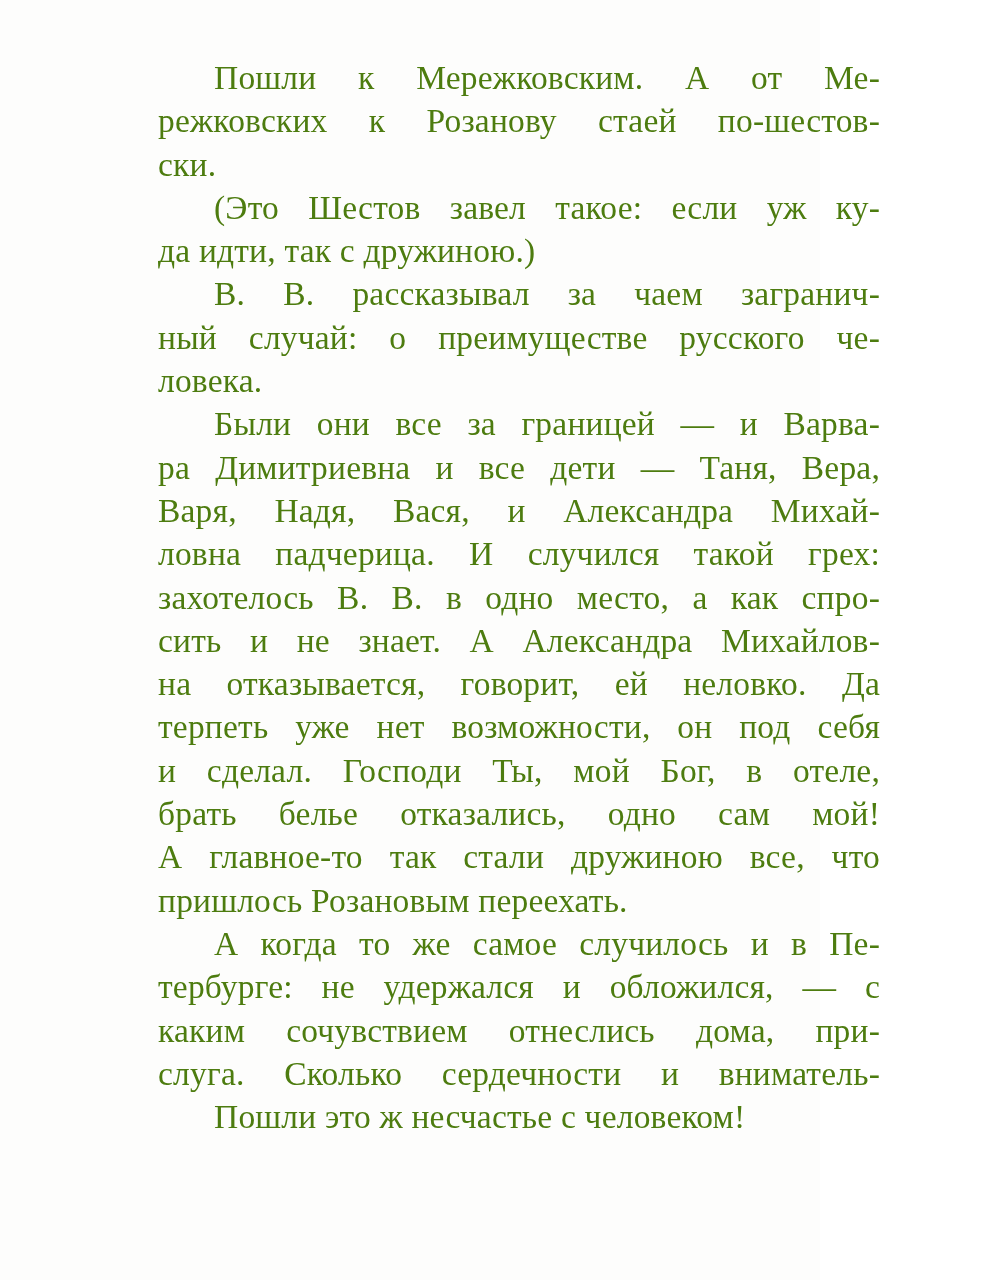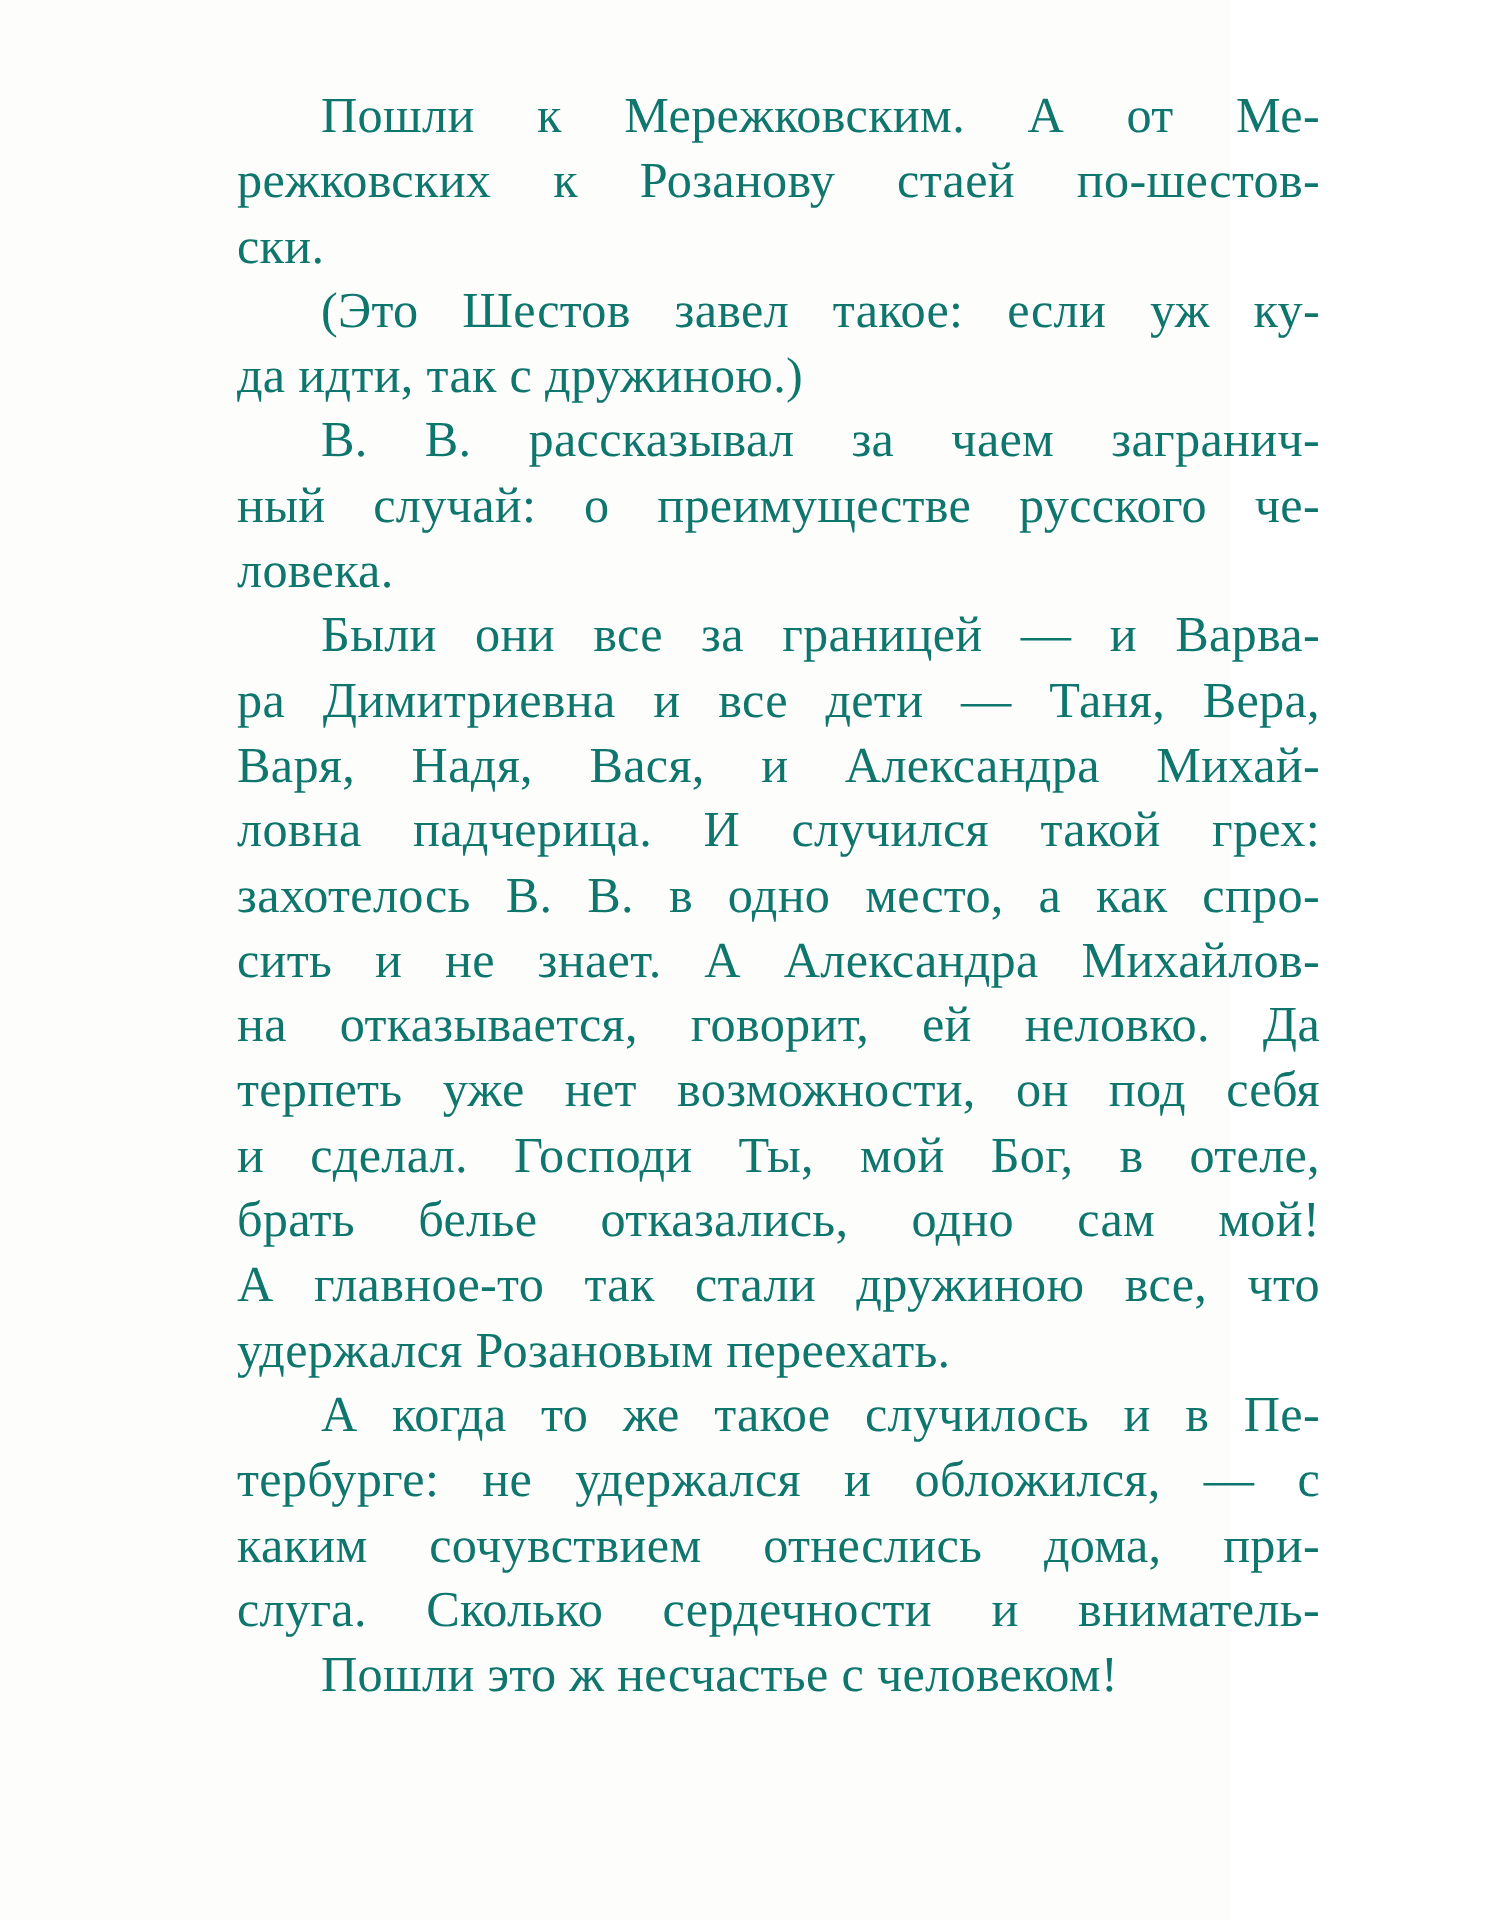--- a/index.html
+++ b/index.html
@@ -13,21 +13,21 @@
     background: #ffffff;
     font-family: "Liberation Serif", "DejaVu Serif", serif;
     overflow: hidden;
   }
   .page {
     position: absolute;
     left: 0; top: 0;
     width: 820px;
     height: 1280px;
     background: #fdfdfc;
-    color: #0f766e;
+    color: #4d7c0f;
   }
   .text-col {
     position: absolute;
     left: 158px;
     top: 56px;
     width: 722px;
   }
   .line {
     font-size: 33.5px;
     line-height: 43.3px;
@@ -60,20 +60,20 @@
     <div class="line">ра Димитриевна и все дети — Таня, Вера,</div>
     <div class="line">Варя, Надя, Вася, и Александра Михай-</div>
     <div class="line">ловна падчерица. И случился такой грех:</div>
     <div class="line">захотелось В. В. в одно место, а как спро-</div>
     <div class="line">сить и не знает. А Александра Михайлов-</div>
     <div class="line">на отказывается, говорит, ей неловко. Да</div>
     <div class="line">терпеть уже нет возможности, он под себя</div>
     <div class="line">и сделал. Господи Ты, мой Бог, в отеле,</div>
     <div class="line">брать белье отказались, одно сам мой!</div>
     <div class="line">А главное-то так стали дружиною все, что</div>
-    <div class="line end">удержался Розановым переехать.</div>
-    <div class="line in">А когда то же такое случилось и в Пе-</div>
+    <div class="line end">пришлось Розановым переехать.</div>
+    <div class="line in">А когда то же самое случилось и в Пе-</div>
     <div class="line">тербурге: не удержался и обложился, — с</div>
     <div class="line">каким сочувствием отнеслись дома, при-</div>
     <div class="line">слуга. Сколько сердечности и вниматель-</div>
     <div class="line in end">Пошли это ж несчастье с человеком!</div>
   </div>
 </div>
 
 </body></html>

